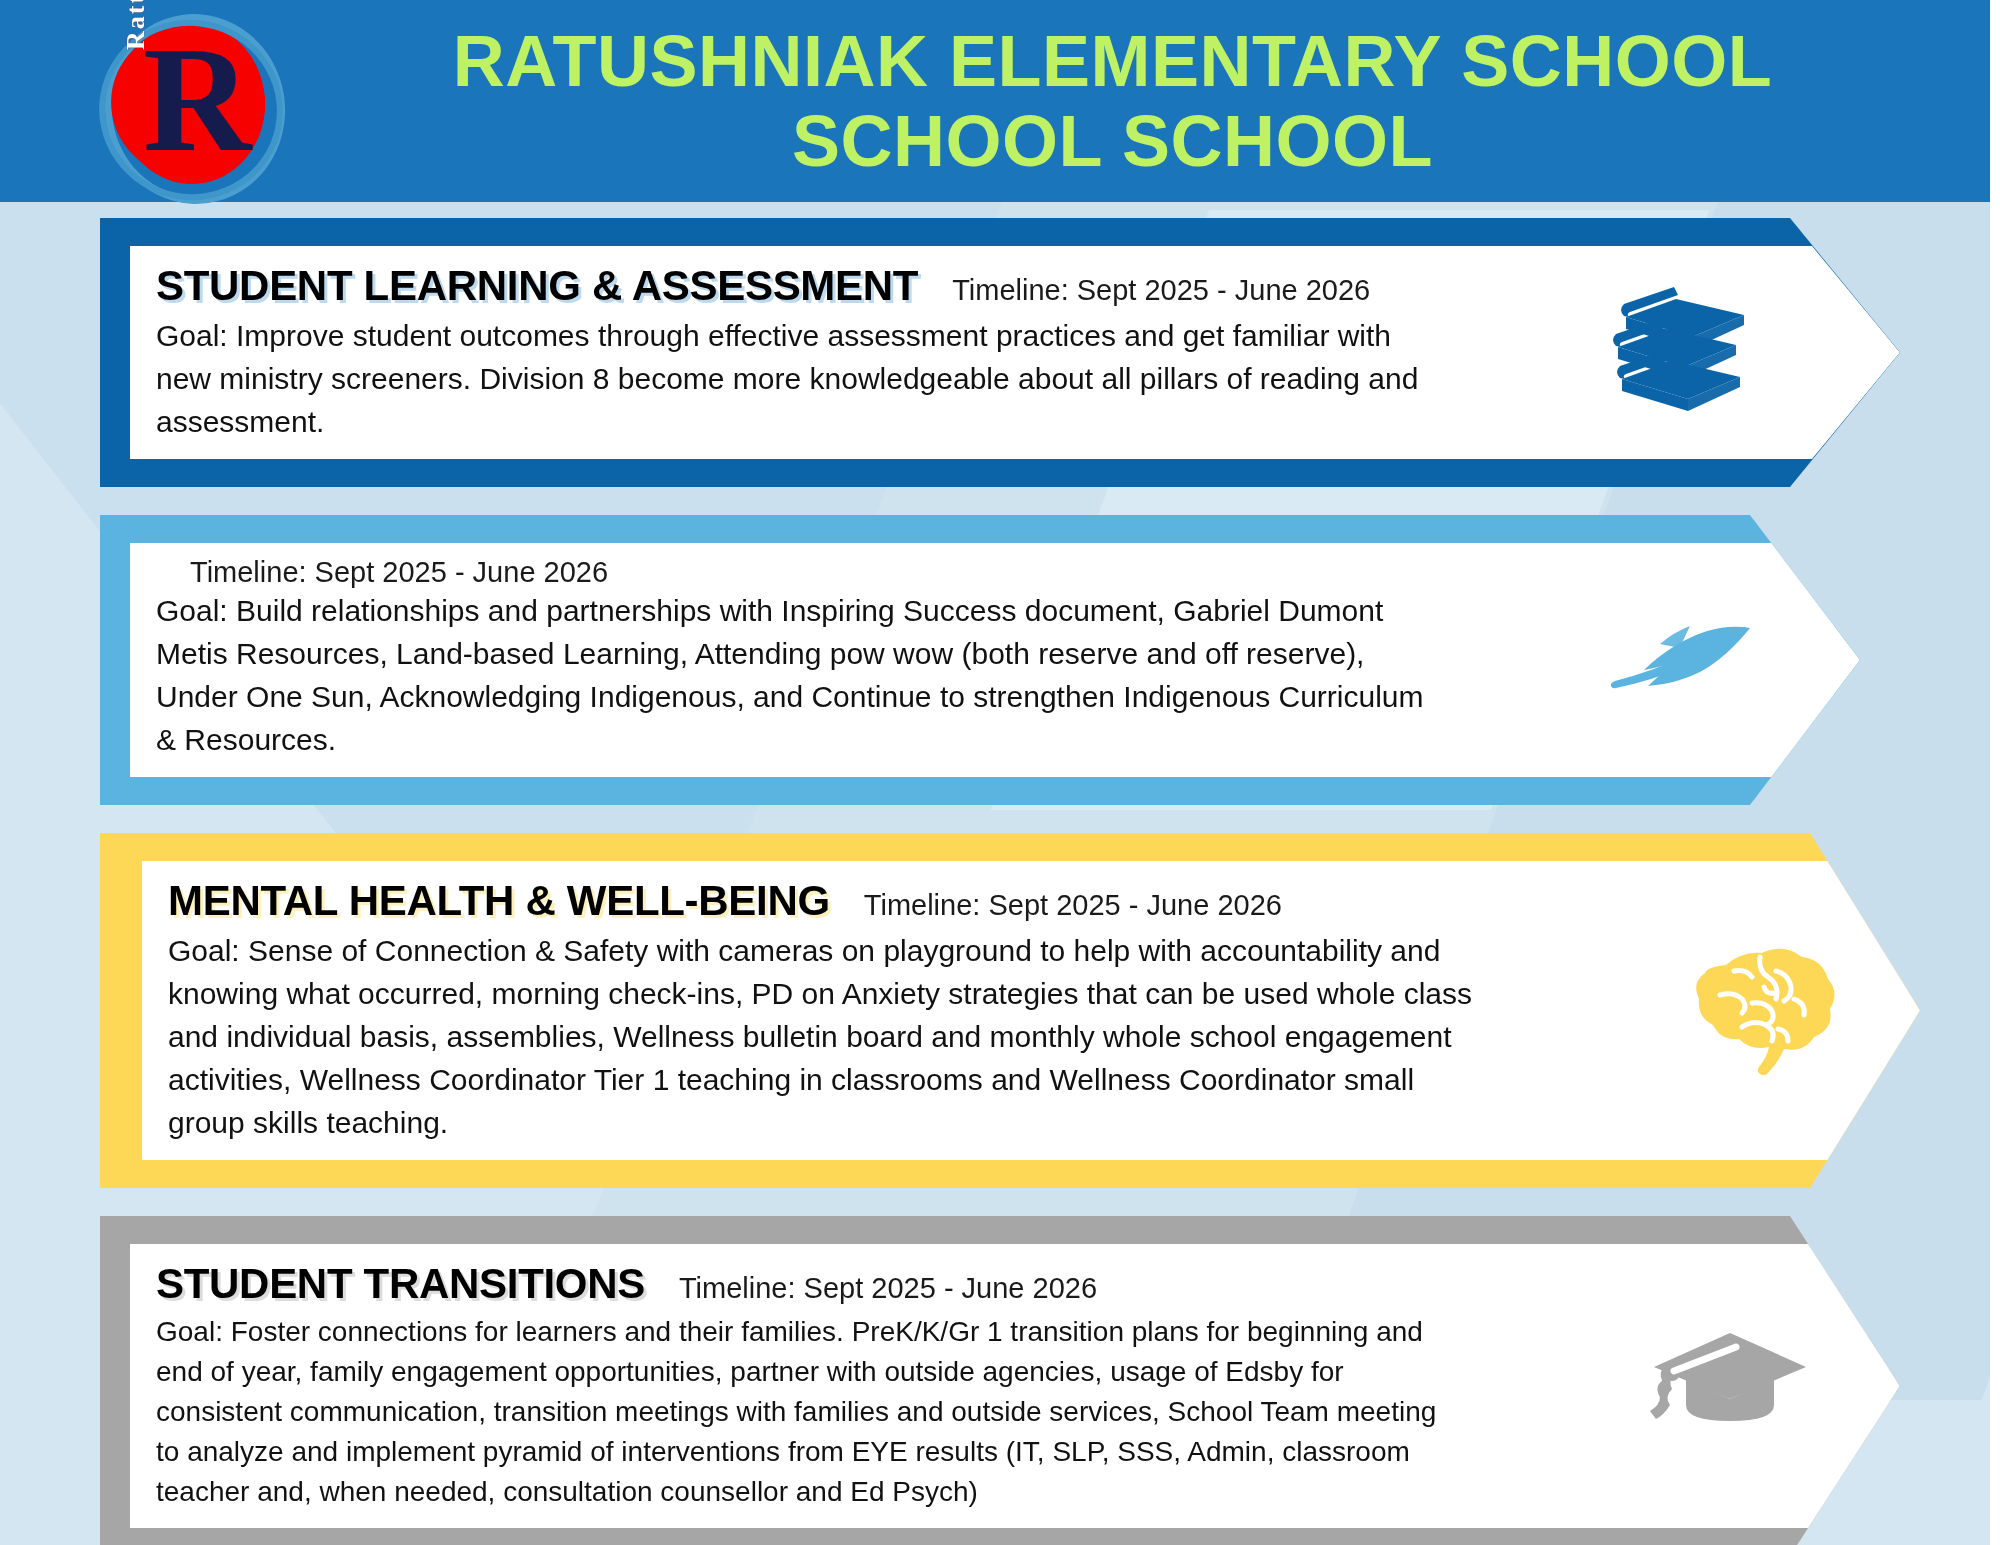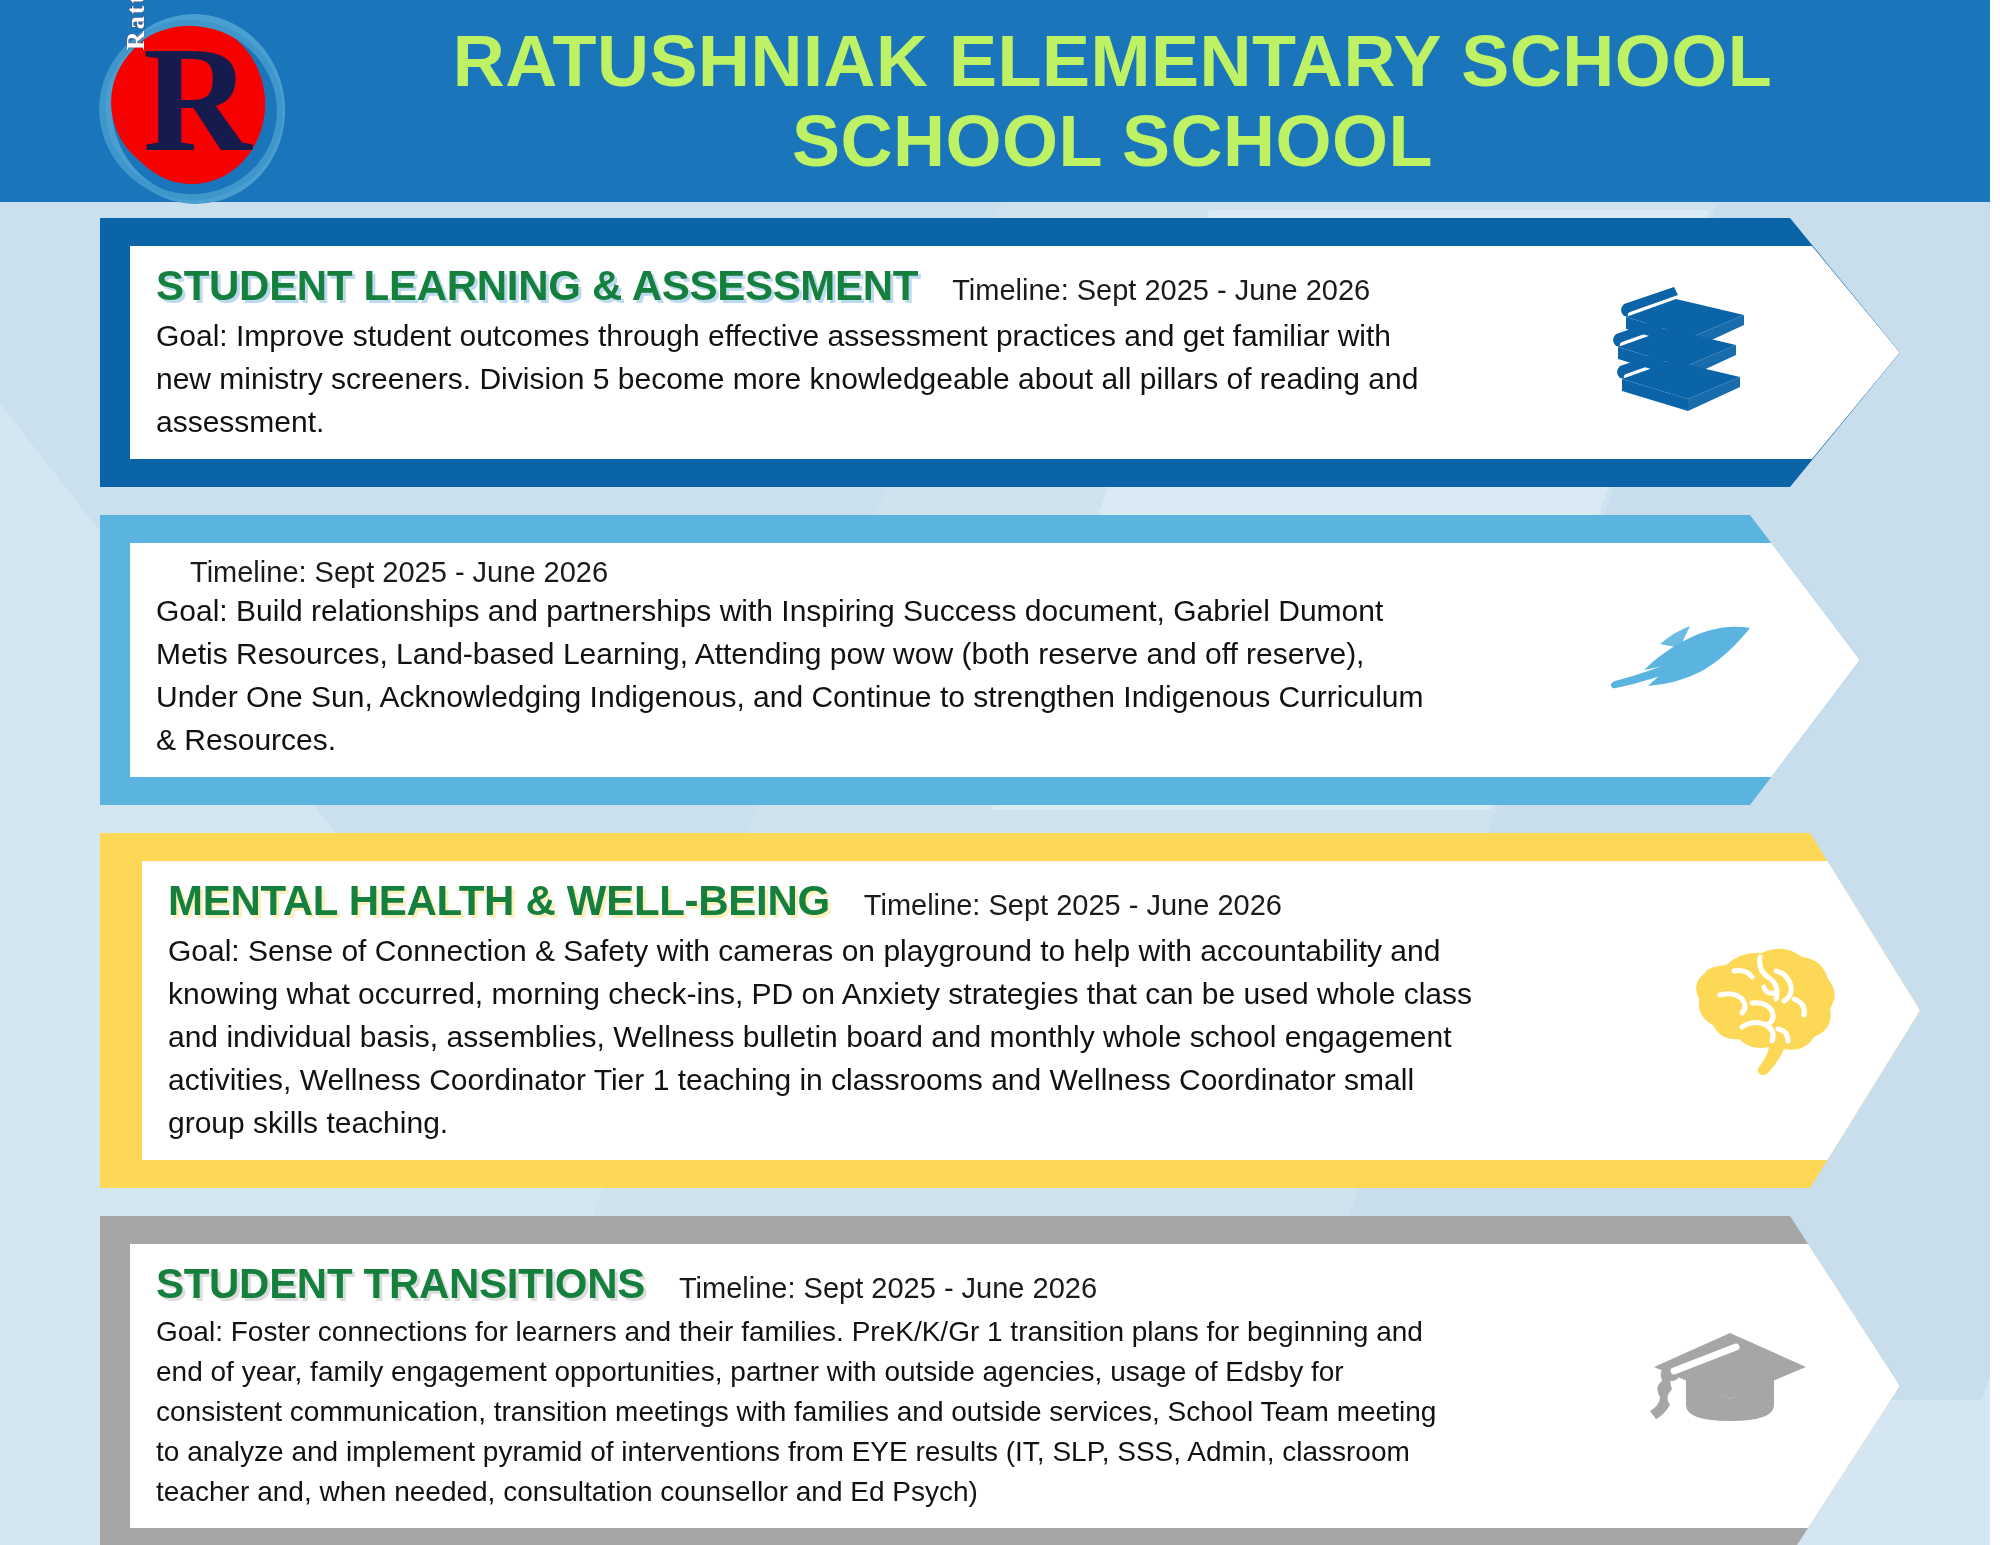--- a/index.html
+++ b/index.html
@@ -126,21 +126,21 @@
     flex:1 1 auto;padding-left:26px;padding-right:10px;
   }
   .card-iconbox{
     flex:0 0 auto;width:300px;display:flex;align-items:center;justify-content:flex-start;
     padding-left:10px;
   }
   .head-row{
     display:flex;align-items:baseline;white-space:nowrap;
   }
   .card-title{
-    font-size:42px;font-weight:bold;color:#15803d;
+    font-size:42px;font-weight:bold;color:#000000;
     font-stretch:condensed;letter-spacing:-0.3px;
     line-height:52px;
   }
   .card-timeline{
     font-size:29px;color:#1a1a1a;margin-left:34px;line-height:30px;
     font-stretch:condensed;
   }
   .card-goal{
     font-size:30px;color:#111111;line-height:43px;
     margin-top:2px;
@@ -187,21 +187,21 @@
   <div id="cards">
 
     <div class="card c1" style="margin-top:16px;width:1800px;">
       <div class="card-outer">
         <div class="card-inner">
           <div class="card-text">
             <div class="head-row">
               <span class="card-title">STUDENT LEARNING &amp; ASSESSMENT</span>
               <span class="card-timeline">Timeline:  Sept 2025 - June 2026</span>
             </div>
-            <div class="card-goal">Goal: Improve student outcomes through effective assessment practices and get familiar with new ministry screeners. Division 5 become more knowledgeable about all pillars of reading and assessment.</div>
+            <div class="card-goal">Goal: Improve student outcomes through effective assessment practices and get familiar with new ministry screeners. Division 8 become more knowledgeable about all pillars of reading and assessment.</div>
           </div>
           <div class="card-iconbox">
             <svg class="icon-svg" width="150" height="130" viewBox="0 0 150 130">
               <g fill="#0c64a8">
                 <path d="M22 92 L72 74 L140 90 L88 112 Z"></path>
                 <path d="M22 92 L22 104 L88 124 L88 112 Z"></path>
                 <path d="M88 112 L140 90 L140 100 L88 124 Z" opacity="0.95"></path>
                 <path d="M20 91 q-6 -6 0 -12 l50 -17 l4 8 l-48 17 q-4 2 -1 5z"></path>
                 <path d="M18 60 L68 42 L136 58 L84 80 Z"></path>
                 <path d="M18 60 L18 72 L84 92 L84 80 Z"></path>

